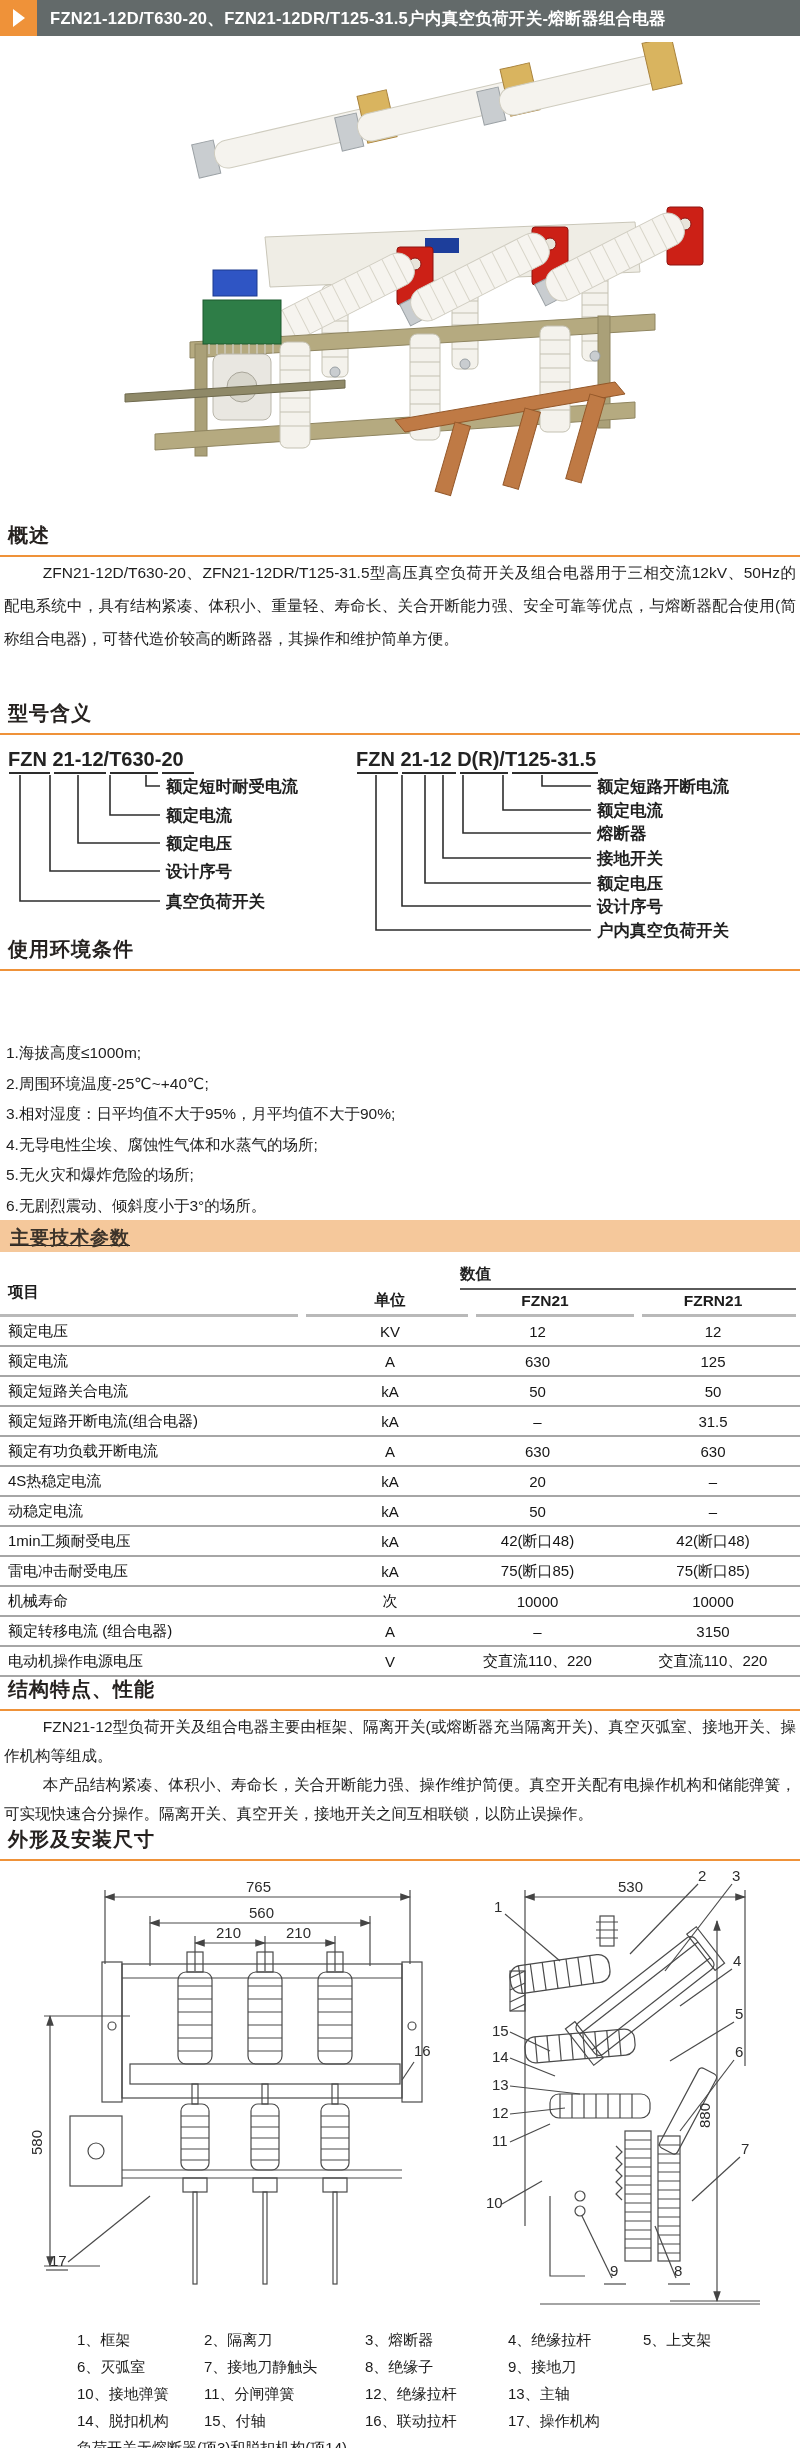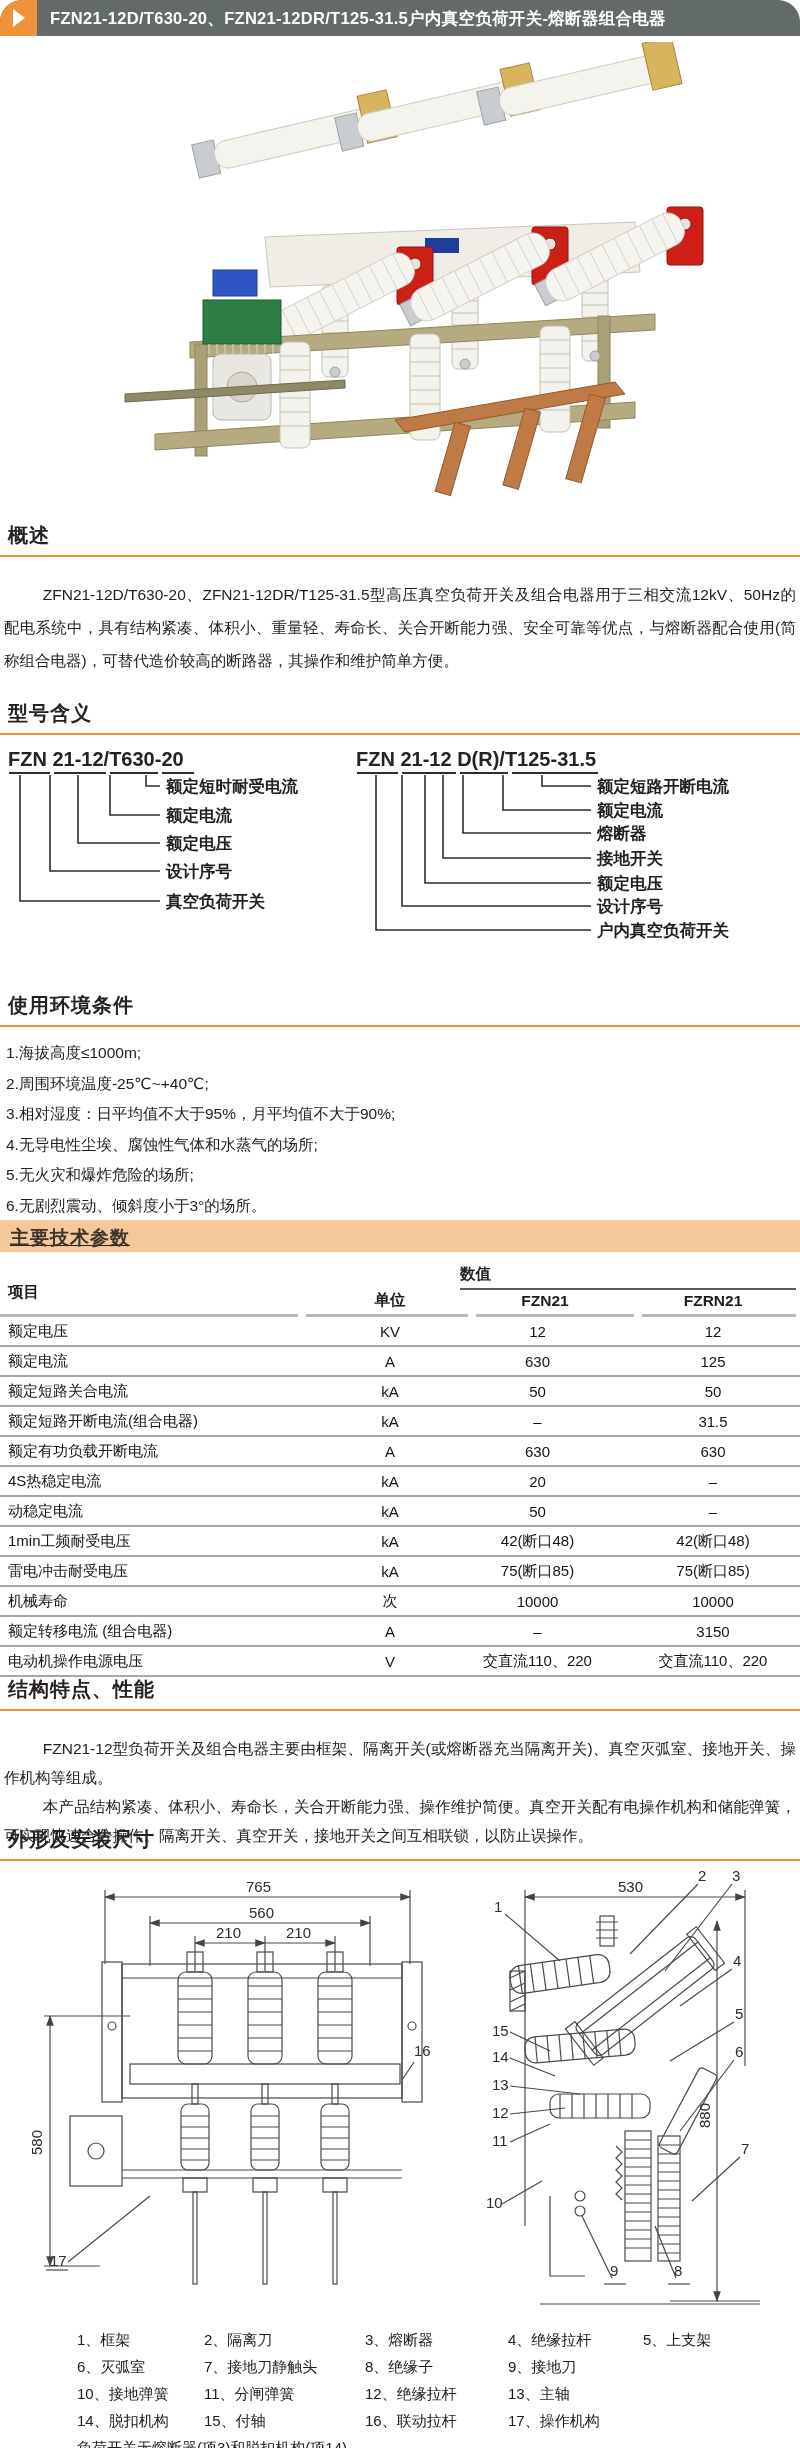--- a/index.html
+++ b/index.html
@@ -1,27 +1,27 @@
 <!DOCTYPE html>
 <html><head>
 <meta charset="utf-8">
 <style>
   html,body{margin:0;padding:0;background:#ffffff;}
   #page{position:relative;width:800px;height:2448px;background:#fff;overflow:hidden;
-        font-family:"Liberation Sans","DejaVu Sans",sans-serif;color:#222;border-radius:22px;}
+        font-family:"Liberation Sans","DejaVu Sans",sans-serif;color:#222;}
   
   .hdr{position:absolute;left:0;top:0;width:800px;height:36px;background:#636a6a;}
   .hdr .sq{position:absolute;left:0;top:0;width:37px;height:36px;background:#ef9239;}
   .hdr .tri{position:absolute;left:13px;top:9px;width:0;height:0;
             border-left:12px solid #fff;border-top:9px solid transparent;border-bottom:9px solid transparent;}
   .hdr .t{position:absolute;left:50px;top:0;line-height:36px;color:#fff;font-weight:bold;font-size:16.5px;letter-spacing:.3px;white-space:nowrap;}
   
   .sec-title{position:absolute;left:0;width:800px;border-bottom:2px solid #ef9239;padding:0 0 6px 8px;box-sizing:border-box;}
   .sec-title span{font-size:20px;font-weight:bold;color:#262220;letter-spacing:1px;}
-  .para{position:absolute;left:4px;width:792px;font-size:15.5px;color:#1e1e1e;text-align:justify;margin-top:22px;}
+  .para{position:absolute;left:4px;width:792px;font-size:15.5px;color:#1e1e1e;text-align:justify;}
   
   .env{position:absolute;left:6px;width:790px;font-size:15.5px;color:#1e1e1e;}
   .env div{line-height:30.5px;height:30.5px;white-space:nowrap;}
   
   .ptable{position:absolute;left:0;top:1220px;width:800px;height:436px;}
   .pbar{position:absolute;left:0;top:0;width:800px;height:32px;background:#f5c89b;text-decoration:underline;}
   .pbar span{display:block;padding:5px 0 0 10px;font-size:19px;font-weight:bold;color:#3c332a;letter-spacing:1px;}
   .ph{position:absolute;font-size:15.5px;font-weight:bold;color:#1c1c1c;}
   .ph.c{text-align:center;}
   .valgrp{position:absolute;left:460px;top:44px;width:336px;
@@ -215,21 +215,21 @@
       <text x="241" y="44">额定短路开断电流</text>
       <text x="241" y="68">额定电流</text>
       <text x="241" y="91">熔断器</text>
       <text x="241" y="116">接地开关</text>
       <text x="241" y="141">额定电压</text>
       <text x="241" y="164">设计序号</text>
       <text x="241" y="188">户内真空负荷开关</text>
     </g>
   </svg>
 
-  <div class="sec-title" style="top:992px">
+  <div class="sec-title" style="top:936px">
     <span>使用环境条件</span>
   </div>
   <div class="env" style="top:1038px">
     <div>1.海拔高度≤1000m;</div>
     <div>2.周围环境温度-25℃~+40℃;</div>
     <div>3.相对湿度：日平均值不大于95%，月平均值不大于90%;</div>
     <div>4.无导电性尘埃、腐蚀性气体和水蒸气的场所;</div>
     <div>5.无火灾和爆炸危险的场所;</div>
     <div>6.无剧烈震动、倾斜度小于3°的场所。</div>
   </div>

